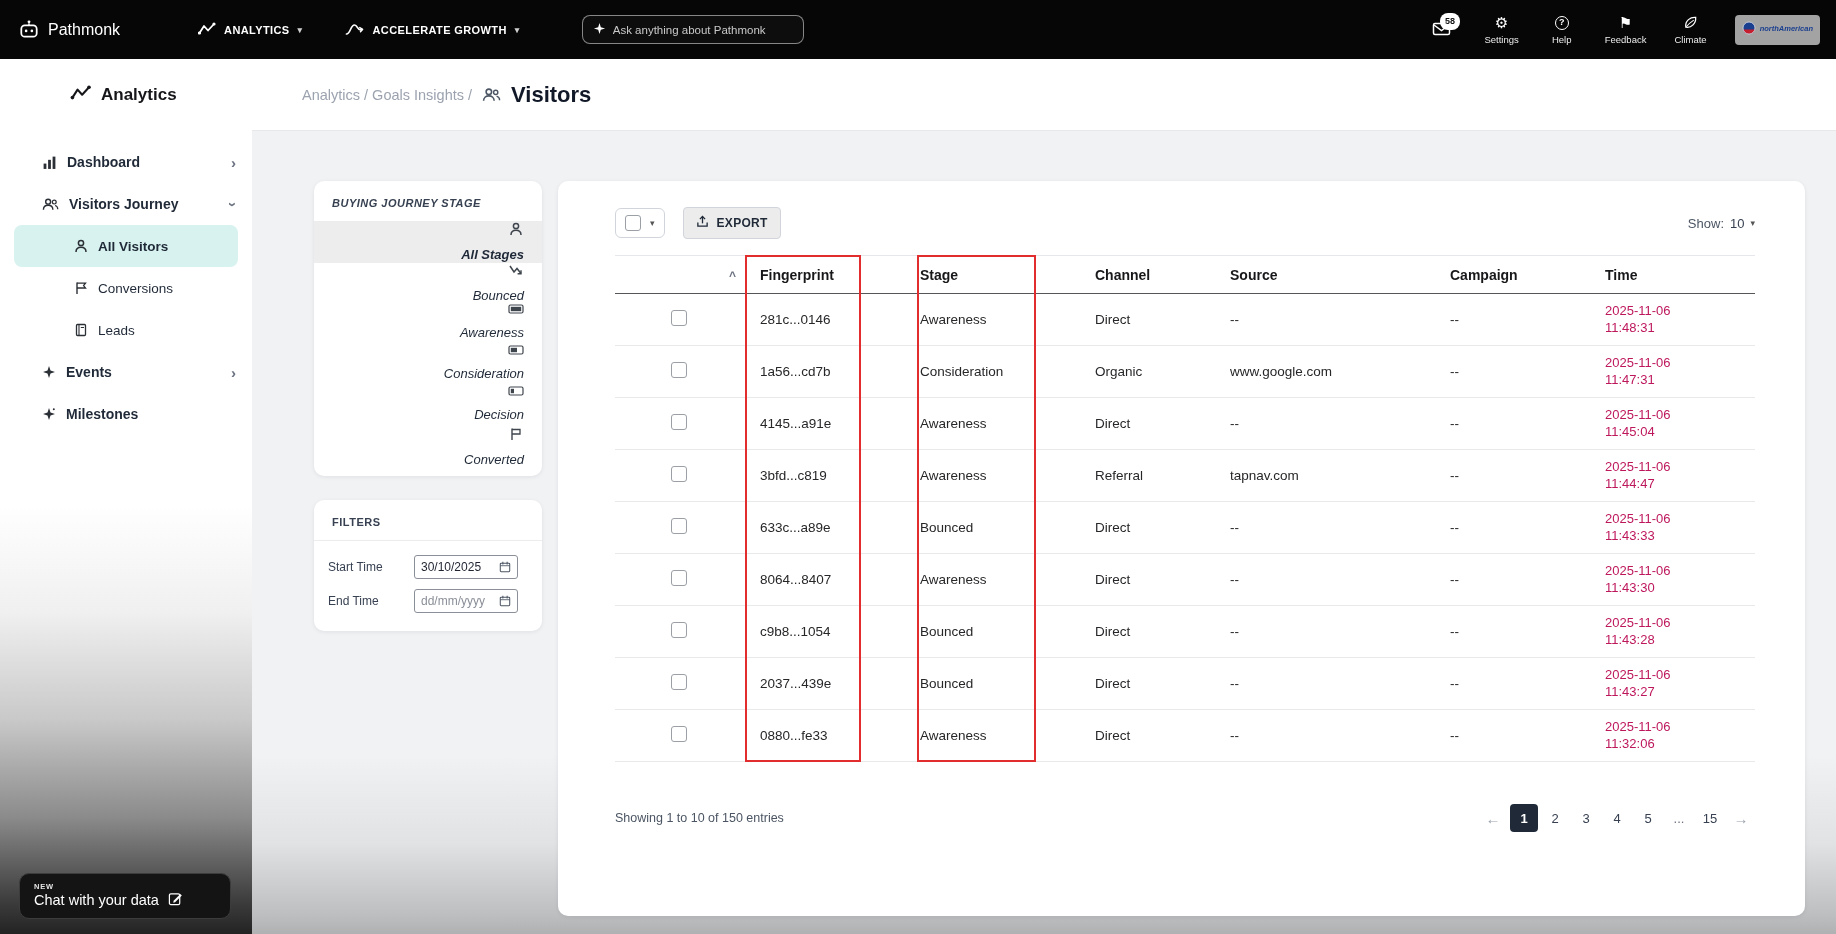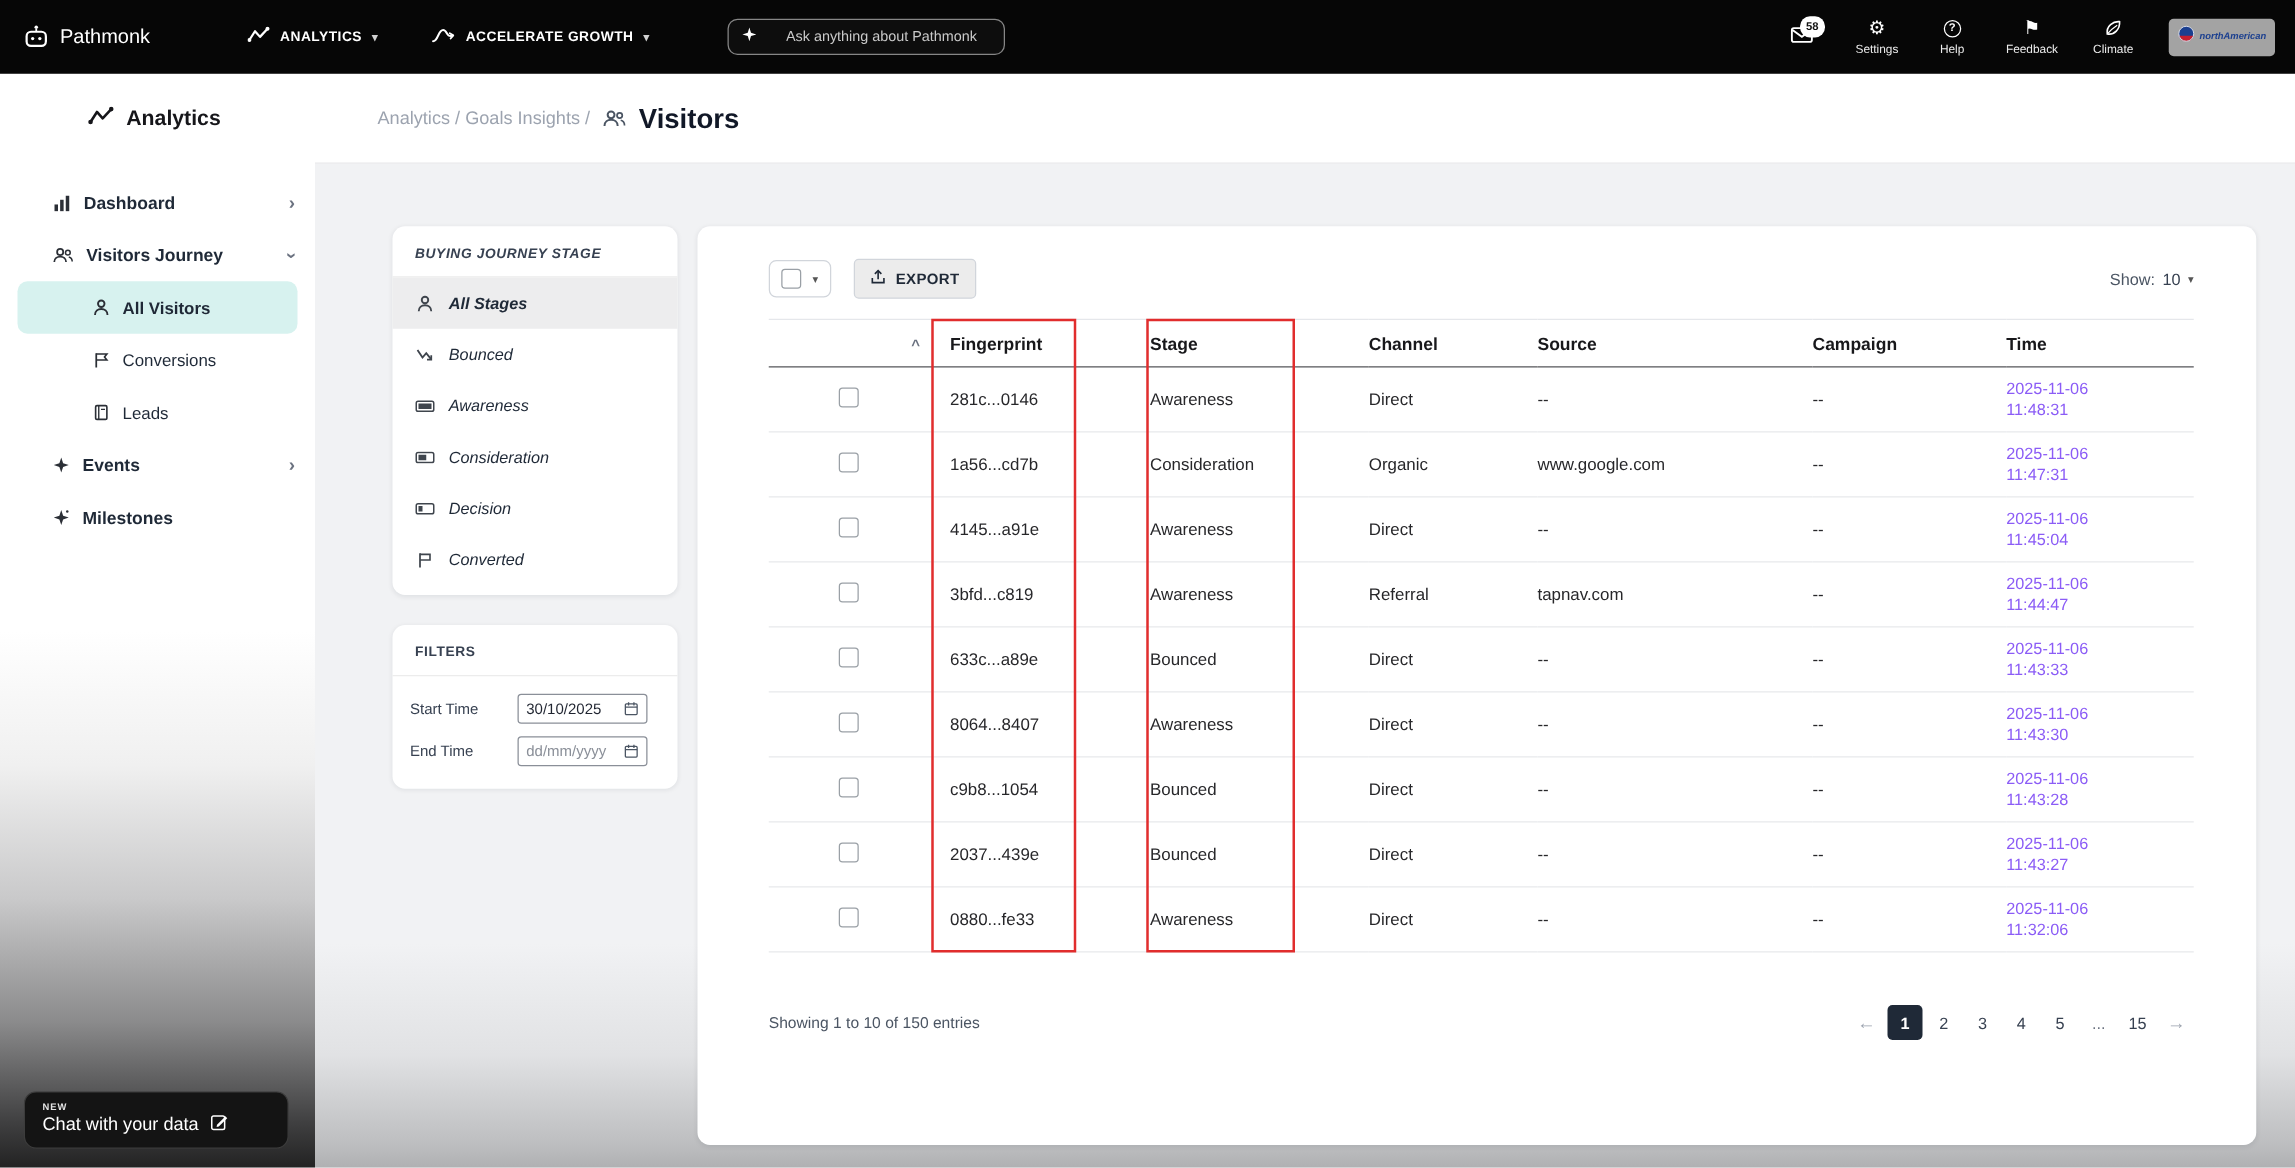--- a/index.html
+++ b/index.html
@@ -17,21 +17,21 @@
     position: relative; z-index: 20;
   }
   .brand { display: flex; align-items: center; gap: 8px; font-size: 16px; font-weight: 500; }
   .brand svg { display: block; }
   .topnav { display: flex; align-items: center; gap: 42px; margin-left: 78px; }
   .topnav-item { display: flex; align-items: center; gap: 8px; font-size: 11px; font-weight: 700; letter-spacing: .4px; cursor: pointer; }
   .topnav-item .chev { font-size: 9px; color: #d0d0d0; }
   .search {
     margin-left: 62px; width: 222px; height: 29px;
     border: 1px solid rgba(255,255,255,.5); border-radius: 8px;
-    display: flex; align-items: center; gap: 23px; padding: 0 10px;
+    display: flex; align-items: center; gap: 7px; padding: 0 10px;
     background: #0d0d0d;
   }
   .search input {
     background: transparent; border: none; outline: none; color: #eee;
     font-size: 11.5px; width: 100%; font-family: "Liberation Sans", sans-serif;
   }
   .search input::placeholder { color: #c9c9c9; }
   .top-actions { margin-left: auto; display: flex; align-items: center; gap: 28px; }
   .top-action { display: flex; flex-direction: column; align-items: center; gap: 3px; cursor: pointer; min-width: 30px; }
   .top-action .glyph { font-size: 15px; line-height: 15px; height: 16px; display:flex; align-items:center; justify-content:center; }
@@ -94,22 +94,22 @@
     box-shadow: 0 1px 4px rgba(15,23,42,.08);
   }
 
   
   .left-col { width: 228px; flex: 0 0 228px; }
   .panel-title {
     font-size: 11px; font-weight: 700; letter-spacing: .5px; color: #374151;
     padding: 16px 18px 12px; border-bottom: 1px solid #ececec;
   }
   .stage-item {
-    height: 41px; display: flex; align-items: center; gap: 11px;
-    padding: 0 18px; font-size: 13px; color: #1f2937; cursor: pointer;
+    height: 41px; display: flex; align-items: flex-end; gap: 11px;
+    padding: 0 18px; font-size: 13px; color: #1f2937; cursor: pointer; flex-direction: column;
   }
   .stage-item .stage-icon { color: #3f454d; display: flex; width: 16px; justify-content: center; }
   .stage-item.active { background: #ededee; font-weight: 600; }
   .stages-card { padding-bottom: 8px; font-style: italic; }
 
   .filters-card { margin-top: 24px; padding-bottom: 18px; }
   .filter-row { display: flex; align-items: center; gap: 24px; padding: 0 14px; margin-top: 14px; }
   .filter-row + .filter-row { margin-top: 10px; }
   .filter-label { font-size: 12px; color: #374151; width: 62px; flex: 0 0 62px; }
   .date-input {
@@ -146,21 +146,21 @@
   col.c1 { width: 145px; } col.c2 { width: 160px; } col.c3 { width: 175px; }
   col.c4 { width: 135px; } col.c5 { width: 220px; } col.c6 { width: 155px; } col.c7 { width: 150px; }
   thead th {
     height: 38px; text-align: left; font-size: 14px; font-weight: 600; color: #18181b;
     border-top: 1px solid #e5e7eb; border-bottom: 1.5px solid #55565a; padding: 0;
   }
   thead th.th-check { text-align: right; padding-right: 24px; }
   .sort-caret { font-size: 12px; color: #6b7280; cursor: pointer; }
   tbody td { height: 52px; font-size: 13.5px; color: #27272a; border-bottom: 1px solid #e8e9eb; padding: 0; }
   td.cell-check { padding-left: 56px; }
-  td.cell-time span { display: block; font-size: 13px; line-height: 1.3; color: #8b5cf6; }
+  td.cell-time span { display: block; font-size: 13px; line-height: 1.3; color: #be185d; }
 
   .annotation-box {
     position: absolute; top: 0; bottom: 0; border: 2px solid #e12d2d;
     pointer-events: none; z-index: 5;
   }
   .box-fingerprint { left: 130px; width: 116px; }
   .box-stage { left: 302px; width: 119px; }
 
   .table-footer { margin-top: 42px; display: flex; align-items: center; justify-content: space-between; }
   .entries { font-size: 12.5px; color: #4b5563; }

